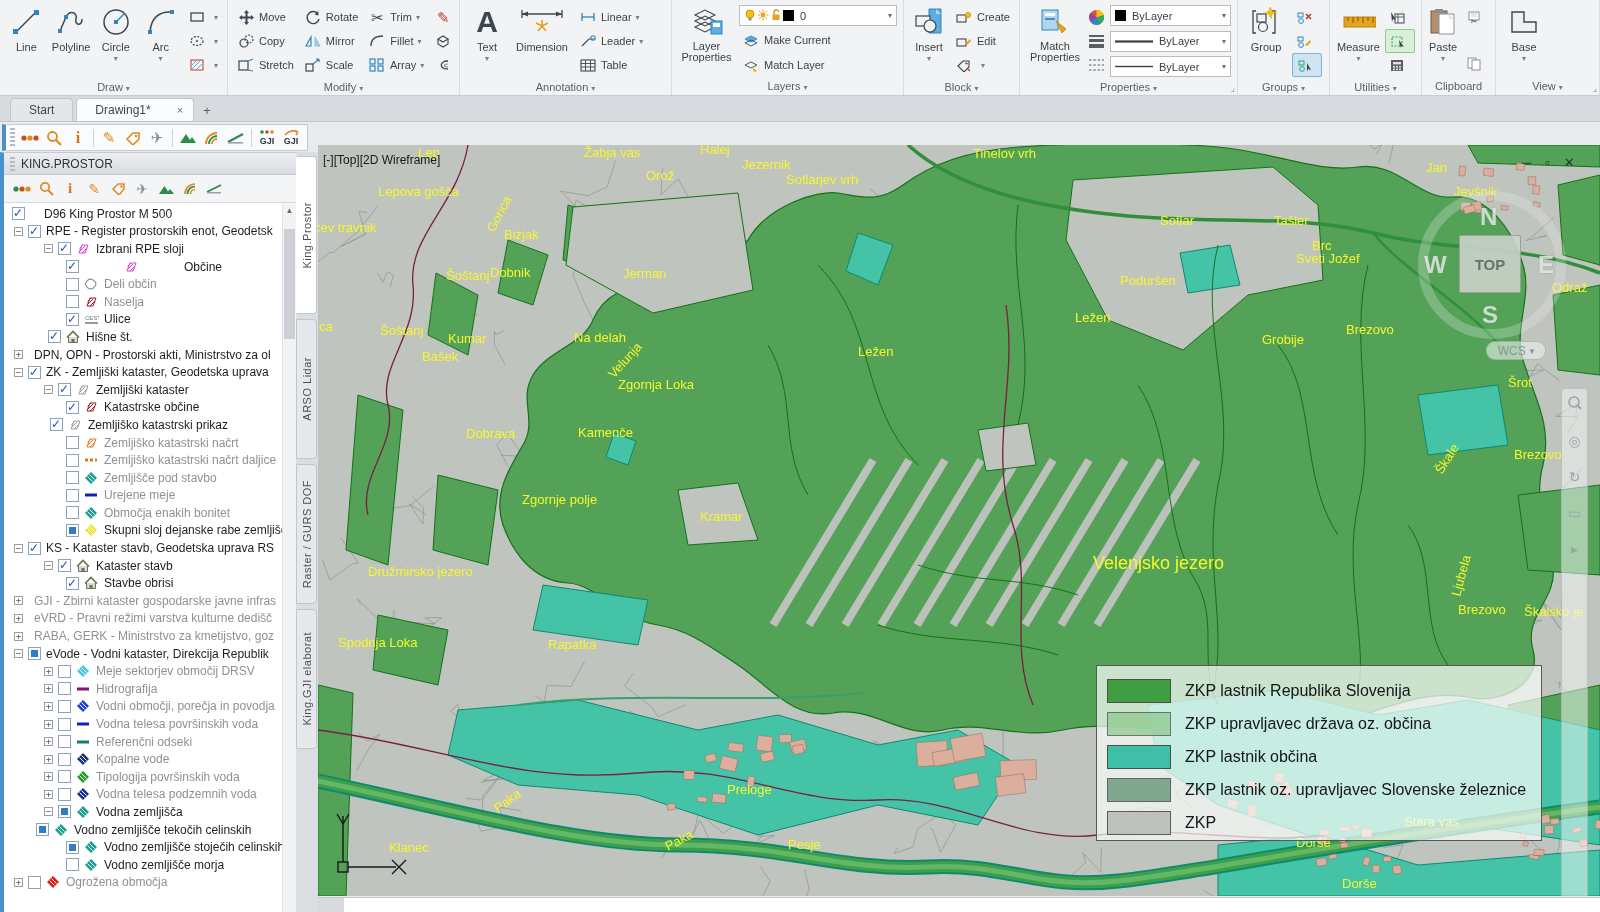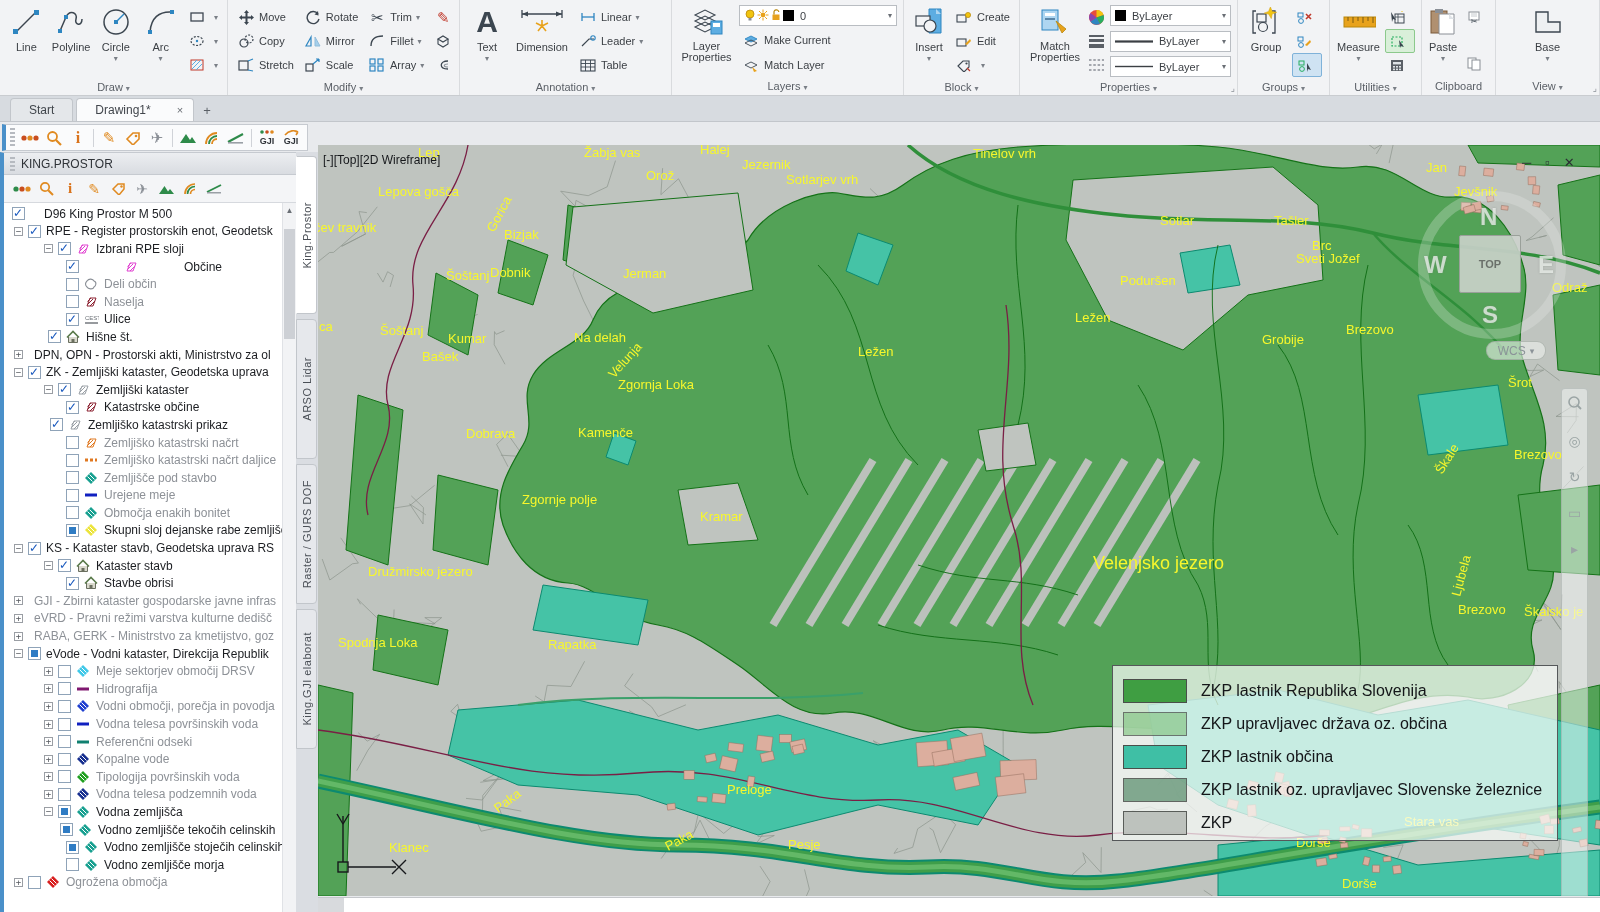--- a/index.html
+++ b/index.html
@@ -77,32 +77,32 @@
   .vtab.active { background:#fff; border-left:1px solid #fff; }
 
   
   #map { position:absolute; left:318px; top:145px; width:1282px; height:751px; background:#bfc4bf; overflow:hidden; }
   #mapsvg { position:absolute; left:0; top:0; }
   .ovl { position:absolute; }
   #vplabel { left:5px; top:8px; font-size:12px; color:#16181b; }
   #winbtns { left:1204px; top:10px; display:flex; gap:14px; color:#2b2f33; font-size:13px; }
   #vcface { left:1141px; top:90px; width:62px; height:58px; background:rgba(206,211,206,0.88);
             border:1px solid #9aa09a; display:flex; align-items:center; justify-content:center;
-            font-size:11px; font-weight:bold; color:#6a706a; border-radius:2px; }
+            font-size:15px; font-weight:bold; color:#6a706a; border-radius:2px; }
   #vcring { left:1100px; top:46px; width:148px; height:148px; border-radius:50%;
             border:10px solid rgba(232,236,232,0.28); }
   .vclet { position:absolute; font-size:24px; font-weight:bold; color:rgba(240,244,240,0.75);
            text-shadow:0 0 2px rgba(120,130,120,0.5); }
   #wcschip { left:1168px; top:196px; width:60px; height:19px; background:rgba(238,241,238,0.6);
              border:1px solid rgba(150,158,152,0.6); border-radius:9px; font-size:12px; color:#8b9398;
              display:flex; align-items:center; justify-content:center; gap:4px; }
   #navbar { left:1243px; top:243px; width:27px; height:515px; background:rgba(248,250,249,0.5);
             border:1px solid rgba(150,160,158,0.45); border-radius:4px; display:flex; flex-direction:column;
             align-items:center; padding-top:6px; gap:20px; color:#9aa4a4; font-size:14px; }
-  #legend { left:794px; top:520px; width:446px; height:176px; background:rgba(250,252,250,0.72);
+  #legend { left:778px; top:520px; width:446px; height:176px; background:rgba(250,252,250,0.72);
             border:1px solid #55585a; padding:8px 0 8px 10px; }
   .lgrow { display:flex; align-items:center; height:33px; }
   .lgsw { width:64px; height:24px; border:1px solid #4a4e4a; margin-right:14px; flex:none; }
   .lgtx { font-size:16px; color:#141619; }
   #ucsicon { left:8px; bottom:14px; }
 
   
   #cmdline { position:absolute; left:318px; top:897px; width:1282px; height:15px; background:#ffffff;
              border-top:1px solid #c4c7cb; }
   #cmdgrip { position:absolute; left:0; top:0; width:26px; height:15px; background:#d8dadd; }
@@ -658,21 +658,21 @@
                   <rect x="6" y="3" width="8" height="10" fill="#fff" stroke="#8a8f96"></rect>
                 </svg>
               </span>
             </div>
         </div>
       </div>
       <div class="rfoot"><span>Clipboard</span></div>
     </div>
 
     <div class="rpanel" style="flex:1">
-      <div class="rbody" style="justify-content:center">
+      <div class="rbody" style="justify-content:flex-start">
         <div class="rbig" style="width:48px">
           <div class="ric">
             <svg width="32" height="28">
                 <path d="M4 4 H16 V14 H28 V24 H4 Z" fill="#eef0f2" stroke="#3c4650" stroke-width="1.4"></path>
               </svg>
           </div>
           <div class="rlb">Base</div>
           <div class="rcar">▾</div>
         </div>
       </div>
@@ -1106,21 +1106,21 @@
             <span class="exp">−</span>
             <span class="cb p"></span>
             <span class="ticon">
               <svg width="14" height="14">
                 <path d="M7 1 L13 7 L7 13 L1 7 Z" fill="#18a090"></path>
                 <path d="M3.5 5.5 L8.5 10.5 M5.5 3.5 L10.5 8.5" stroke="#fff" stroke-width="1"></path>
               </svg>
             </span>
             <span class="lbl ">Vodna zemljišča</span>
           </div>
-          <div class="trow" style="padding-left: 56px;">
+          <div class="trow" style="padding-left: 32px;">
             <span class="cb p"></span>
             <span class="ticon">
               <svg width="14" height="14">
                 <path d="M7 1 L13 7 L7 13 L1 7 Z" fill="#18a090"></path>
                 <path d="M3.5 5.5 L8.5 10.5 M5.5 3.5 L10.5 8.5" stroke="#fff" stroke-width="1"></path>
               </svg>
             </span>
             <span class="lbl ">Vodno zemljišče tekočih celinskih</span>
           </div>
           <div class="trow" style="padding-left: 62px;">

